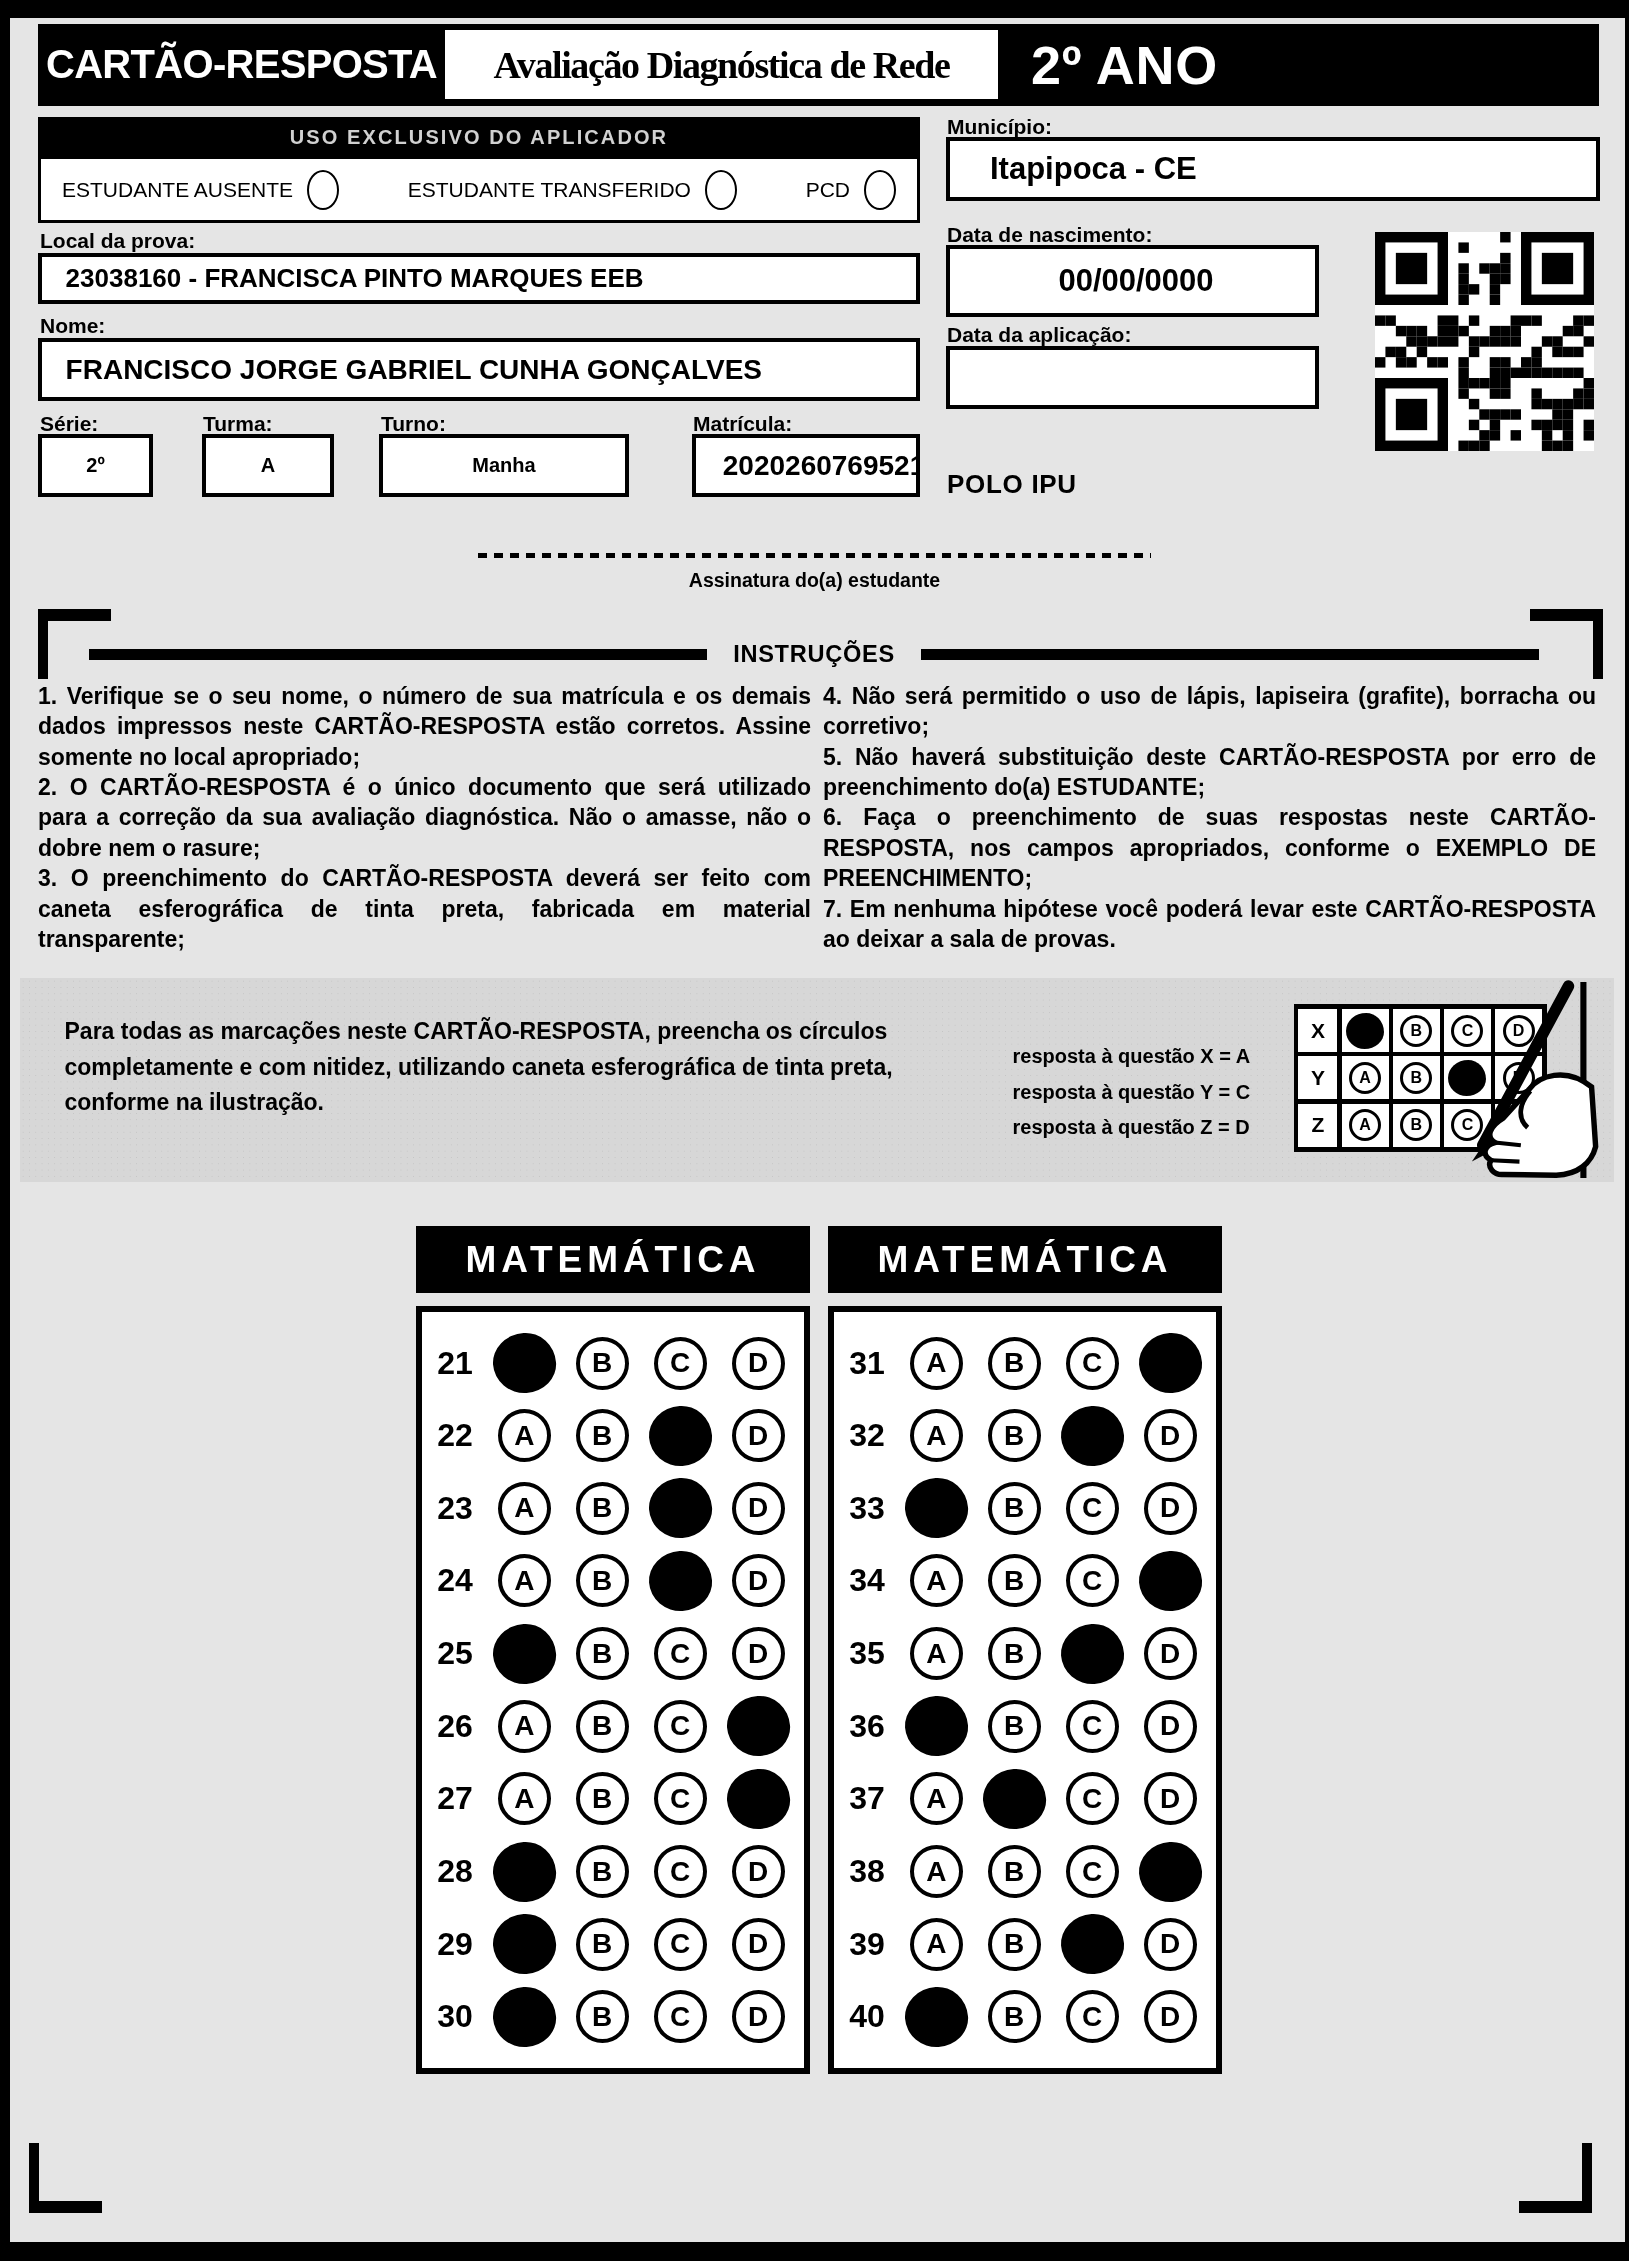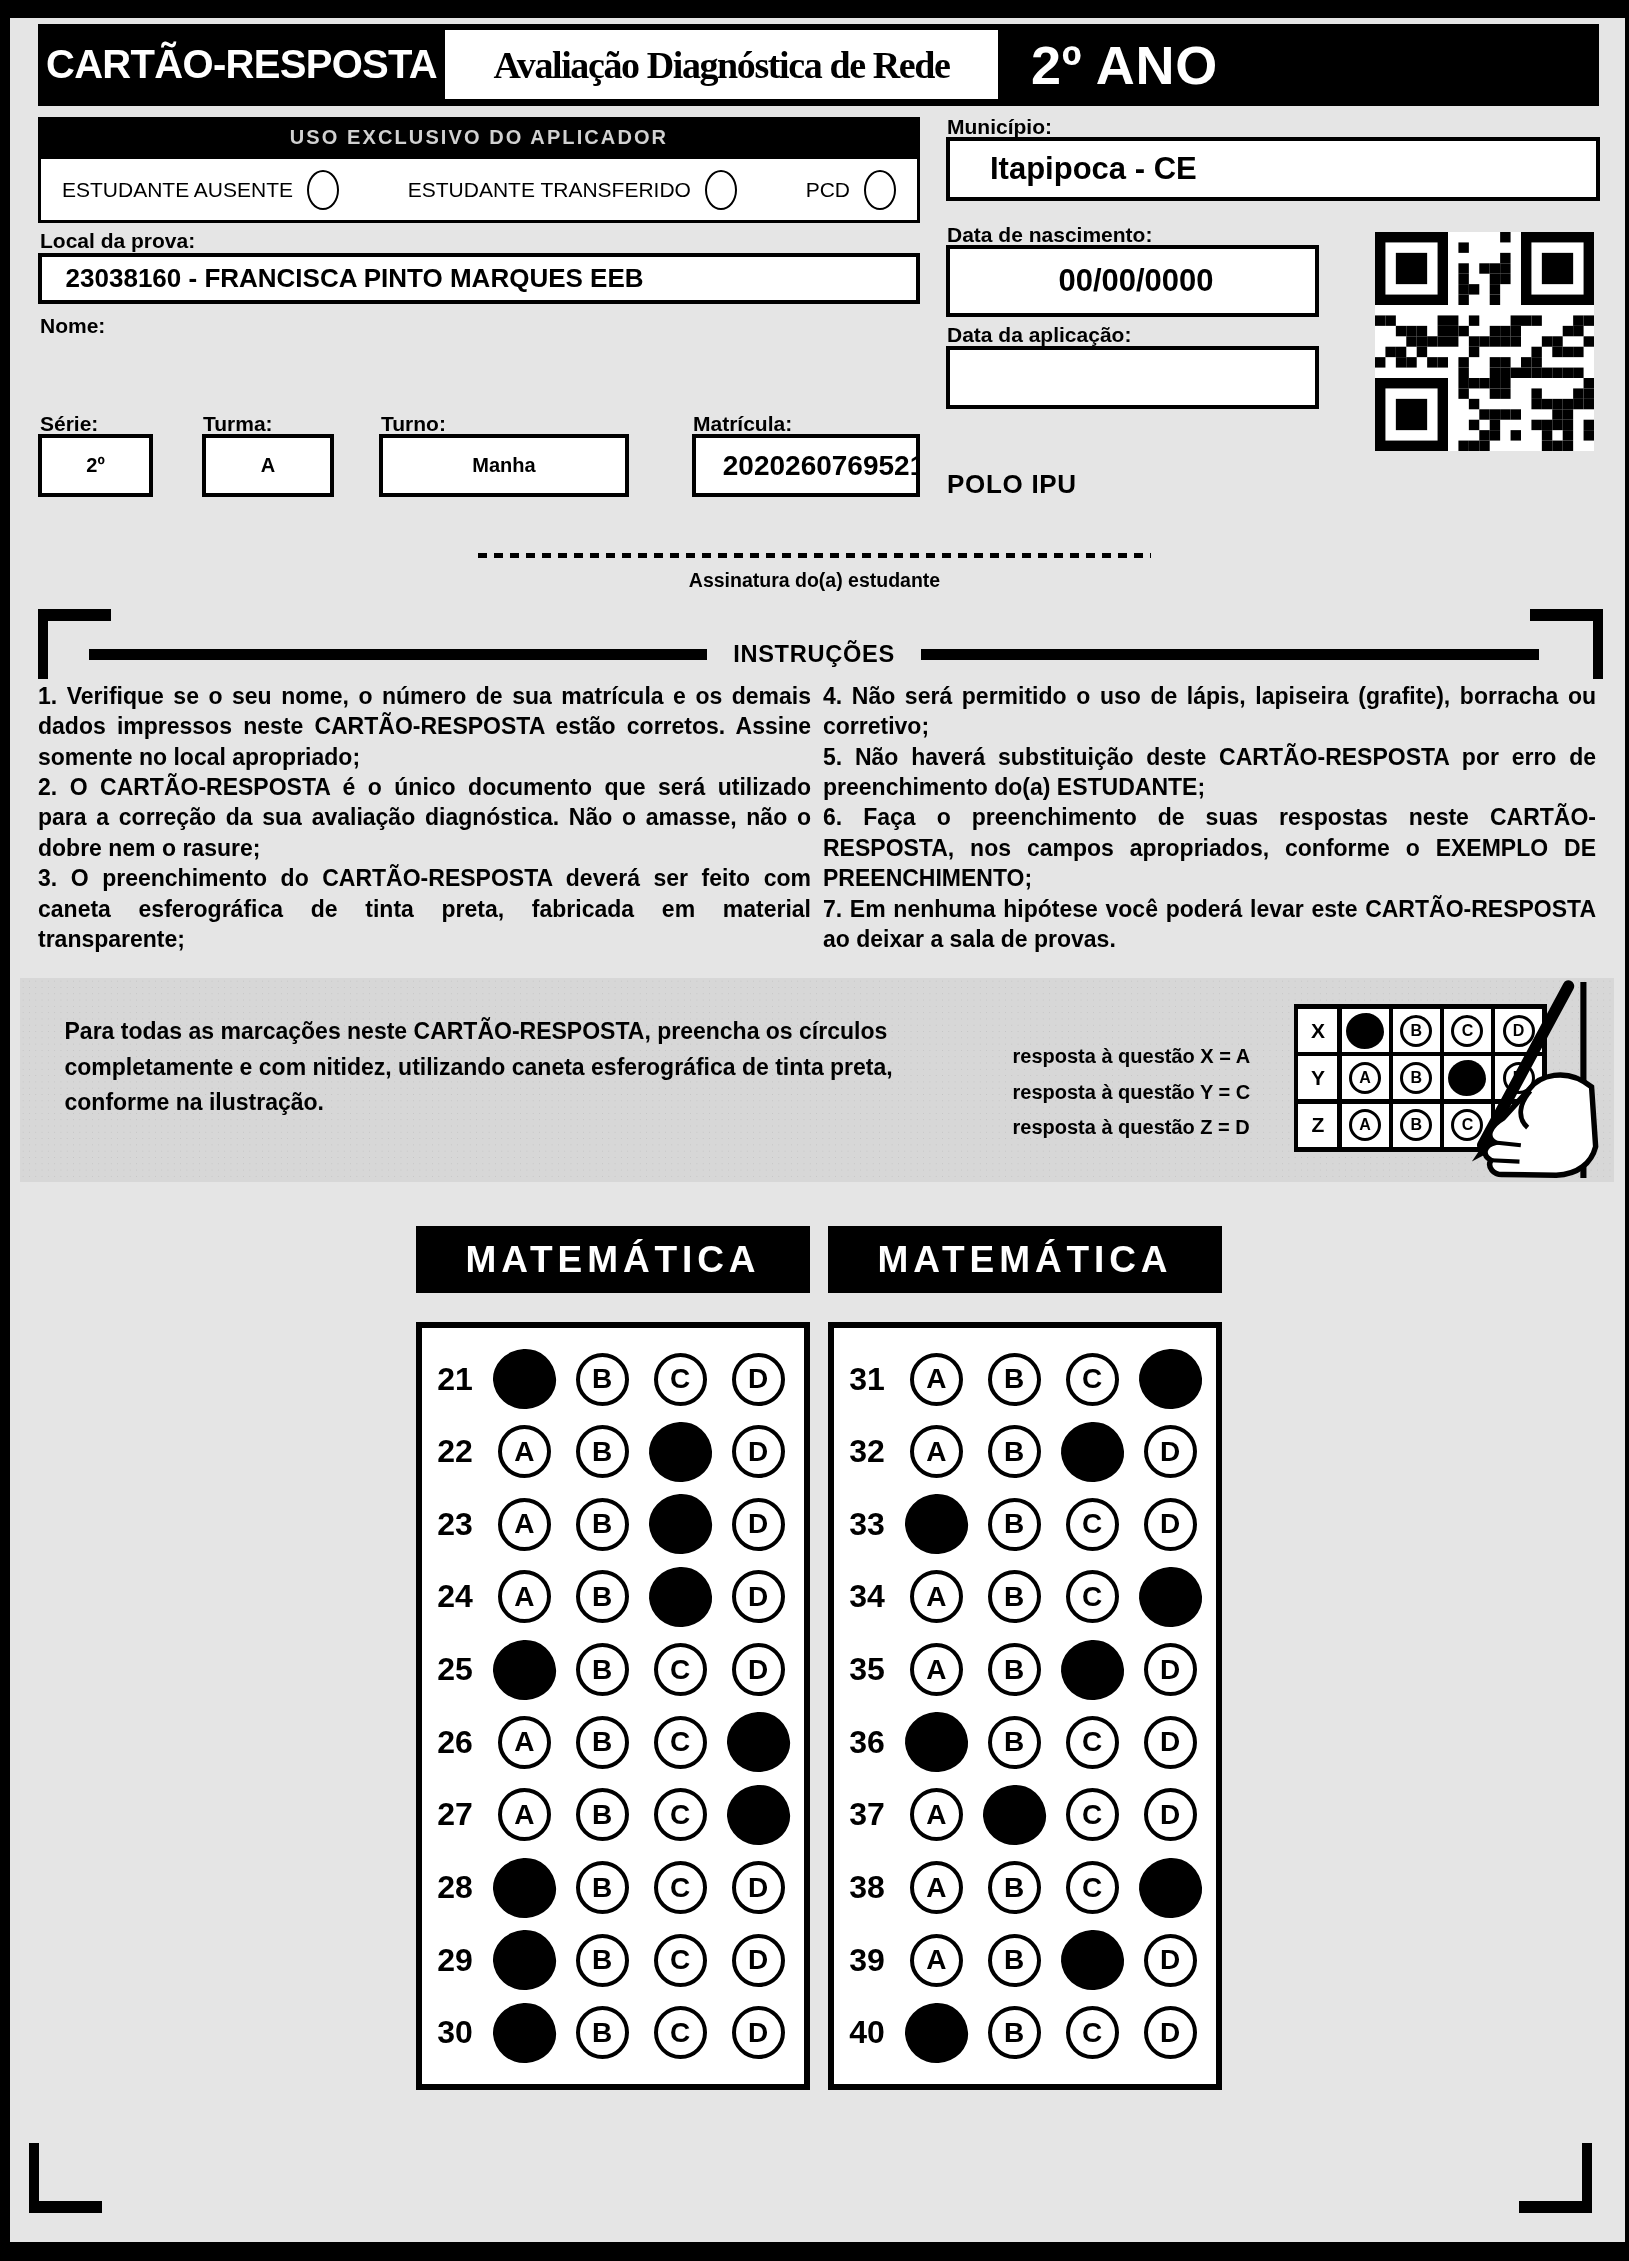--- a/index.html
+++ b/index.html
@@ -61,21 +61,21 @@
   .ex-cell .rowlbl{font-weight:700;font-size:21px;}
   .bubble-s{width:32px;height:32px;border:3.5px solid #000;border-radius:50%;box-sizing:border-box;
             display:flex;align-items:center;justify-content:center;font-weight:700;font-size:16px;background:#fff;}
   .blob-s{width:38px;height:36px;background:#000;border-radius:53% 47% 51% 49%/50% 53% 47% 50%;}
   .hand{position:absolute;right:1.4px;top:0;width:234px;height:204px;}
   
   .sections{left:416px;top:1226px;width:807px;display:flex;gap:18px;}
   .sec-col{width:394px;}
   .sec-bar{height:67px;background:#000;color:#fff;display:flex;align-items:center;justify-content:center;
            font-weight:700;font-size:37px;letter-spacing:4.9px;}
-  .sec-box{margin-top:29px;height:768px;border:6.3px solid #000;box-sizing:border-box;background:#fff;
+  .sec-box{margin-top:13px;height:768px;border:6.3px solid #000;box-sizing:border-box;background:#fff;
            display:flex;flex-direction:column;justify-content:space-between;padding:21px 7px;}
   .q-row{display:flex;align-items:center;}
   .q-num{width:57px;padding-left:8.3px;font-weight:700;font-size:32px;box-sizing:border-box;}
   .q-opt{width:79px;display:flex;align-items:center;justify-content:center;}
   .bubble{width:53px;height:53px;border:4.9px solid #000;border-radius:50%;box-sizing:border-box;
           display:flex;align-items:center;justify-content:center;font-weight:700;font-size:28px;background:#fff;}
   .blob{width:63px;height:60px;background:#000;border-radius:52% 48% 50% 50%/49% 53% 47% 51%;
         transform:rotate(-4deg);}
   .qr{image-rendering:pixelated;}
 </style>
@@ -110,20 +110,23 @@
         <span class="oval"></span>
       </div>
     </div>
 
   <div class="abs lbl" style="left:40px;top:229px;">Local da prova:</div>
   <div class="abs vbox pl fs37" style="left:38px;top:253px;width:882px;height:51px;">
     <span>23038160 - FRANCISCA PINTO MARQUES EEB</span>
   </div>
 
   <div class="abs lbl" style="left:40px;top:314px;">Nome:</div>
+  <div class="abs vbox pl fs40" style="left:38px;top:338px;width:882px;height:63px;">
+    <span>FRANCISCO JORGE GABRIEL CUNHA GONÇALVES</span>
+  </div>
 
   <div class="abs lbl" style="left:40px;top:412px;">Série:</div>
   <div class="abs vbox center fs42" style="left:38px;top:434px;width:115px;height:63px;">
     <span>2º</span>
   </div>
 
   <div class="abs lbl" style="left:203px;top:412px;">Turma:</div>
   <div class="abs vbox center fs42" style="left:202px;top:434px;width:132px;height:63px;">
     <span>A</span>
   </div>

